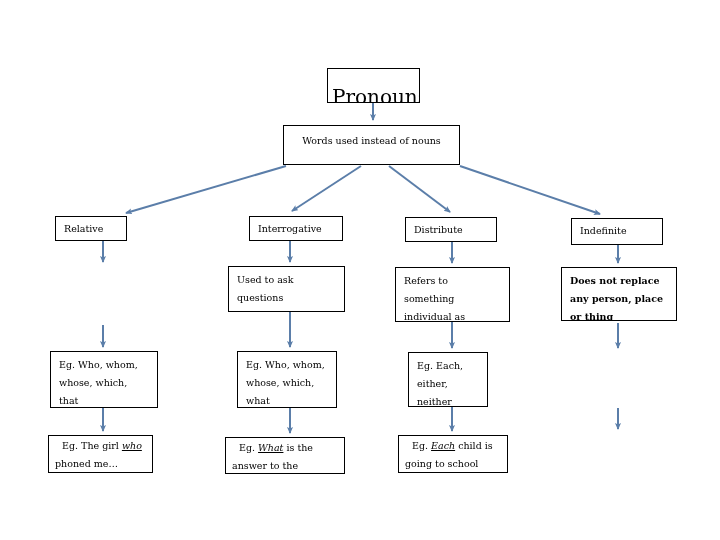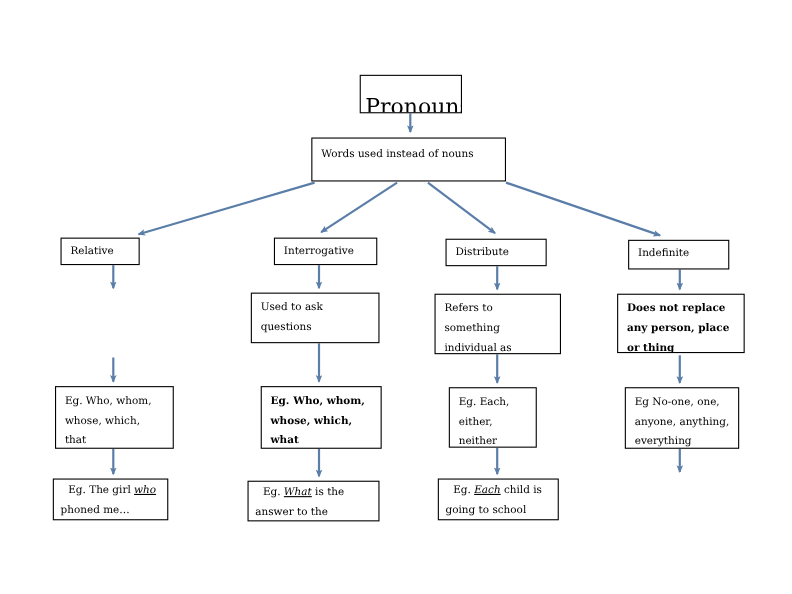--- a/index.html
+++ b/index.html
@@ -39,21 +39,21 @@
     padding: 4px 8px;
     overflow: hidden;
   }
   .root-box {
     font-size: 20px;
     line-height: 25px;
     text-align: center;
     padding: 16px 4px;
   }
   .definition-box {
-    text-align: left;
+    text-align: center;
     padding-top: 6px;
   }
   .header-box {
     padding-top: 3px;
   }
   .sentence-box {
     padding: 1px 6px;
     text-indent: 7px;
   }
   .seg-underline-italic {
@@ -100,25 +100,24 @@
   <div class="box root-box" style="left:327px; top:68px; width:93px; height:35px;">Pronouns</div>
 
   <div class="box definition-box" style="left:283px; top:125px; width:177px; height:40px;">Words used instead of nouns</div>
 
   <div class="box header-box" style="left:55px; top:216px; width:72px; height:25px;">Relative</div>
   <div class="box sentence-box" style="left:48px; top:435px; width:105px; height:38px;"><span>Eg.  The girl </span><span class="seg-underline-italic">who</span><span> phoned me…</span></div>
   <div class="box" style="left:50px; top:351px; width:108px; height:57px;">Eg. Who, whom, whose, which, that</div>
 
   <div class="box header-box" style="left:249px; top:216px; width:94px; height:25px;">Interrogative</div>
   <div class="box" style="left:228px; top:266px; width:117px; height:46px;">Used to ask questions</div>
-  <div class="box" style="left:237px; top:351px; width:110px; height:57px;font-weight:bold;">Eg.  Who, whom, whose, which, what</div>
+  <div class="box" style="left:237px; top:351px; width:100px; height:57px;">Eg.  Who, whom, whose, which, what</div>
   <div class="box sentence-box" style="left:225px; top:437px; width:120px; height:37px;"><span>Eg. </span><span class="seg-underline-italic">What</span><span> is the answer to the question?</span></div>
 
   <div class="box header-box" style="left:405px; top:217px; width:92px; height:25px;">Distribute</div>
   <div class="box" style="left:395px; top:267px; width:115px; height:55px;">Refers to something individual as opposed to a group</div>
   <div class="box" style="left:408px; top:352px; width:80px; height:55px;">Eg. Each, either, neither</div>
   <div class="box sentence-box" style="left:398px; top:435px; width:110px; height:38px;"><span>Eg. </span><span class="seg-underline-italic">Each</span><span> child is going to school</span></div>
 
   <div class="box header-box" style="left:571px; top:218px; width:92px; height:27px;">Indefinite</div>
   <div class="box" style="left:561px; top:267px; width:116px; height:54px;font-weight:bold;">Does not replace any person, place or thing</div>
-  <div class="box" style="left:568px; top:352px; width:104px; height:56px;">Eg No-one, one, anyone, anything, everything</div>
 
 </div>
 
 </body></html>

